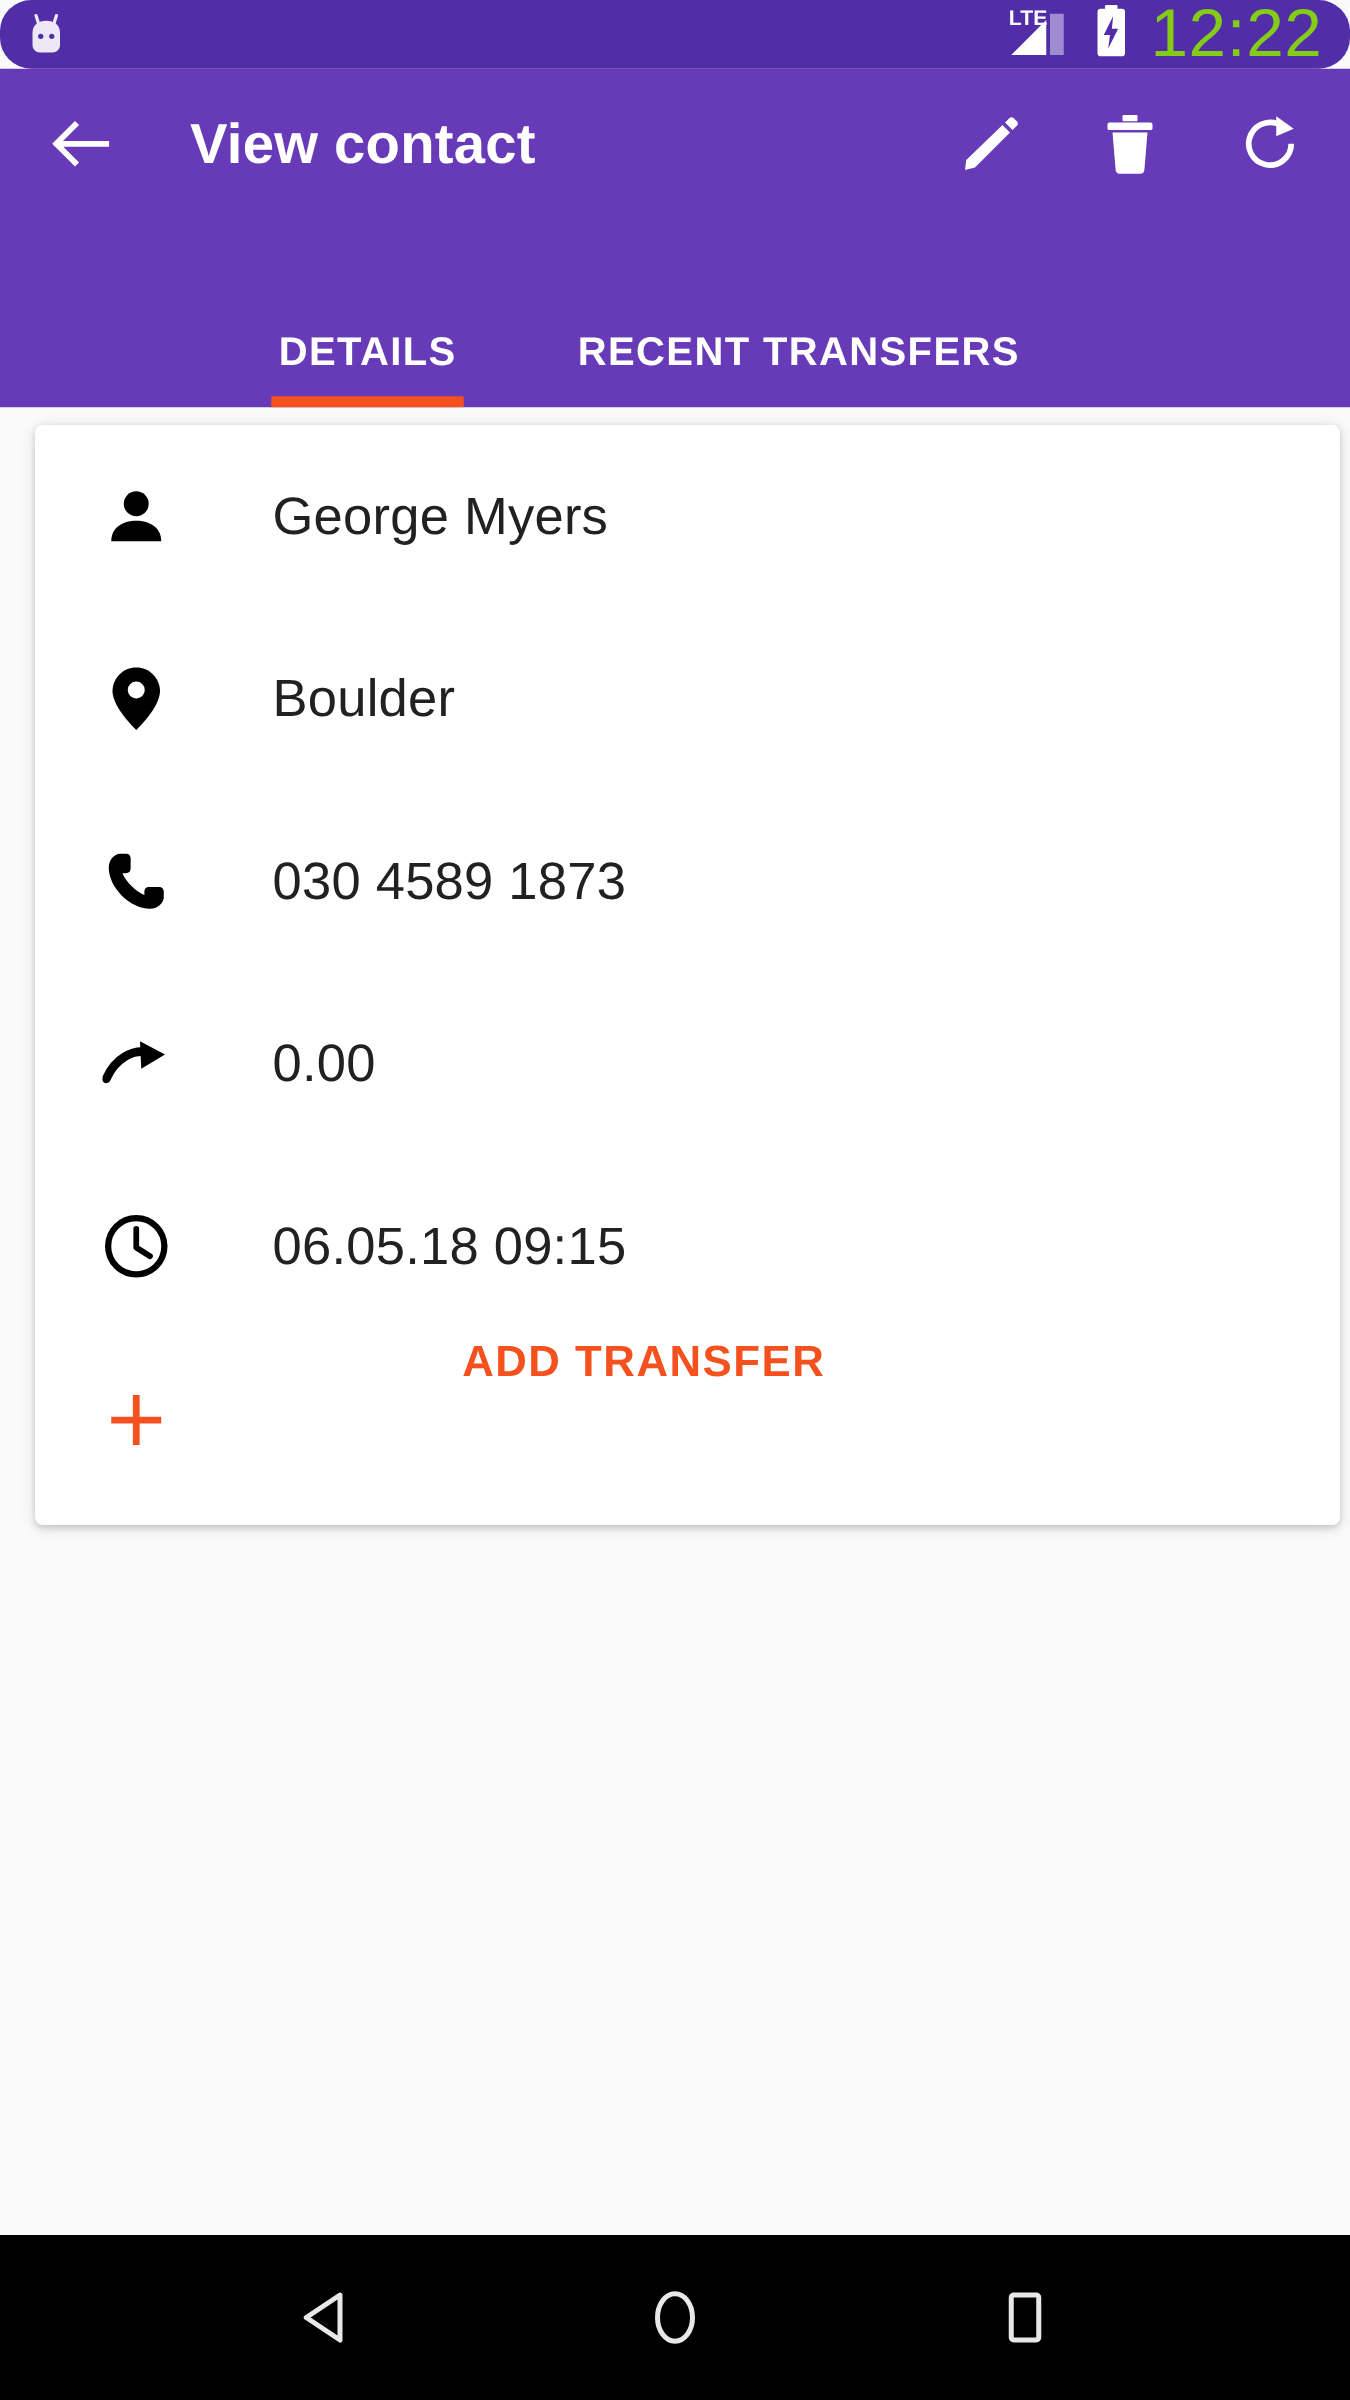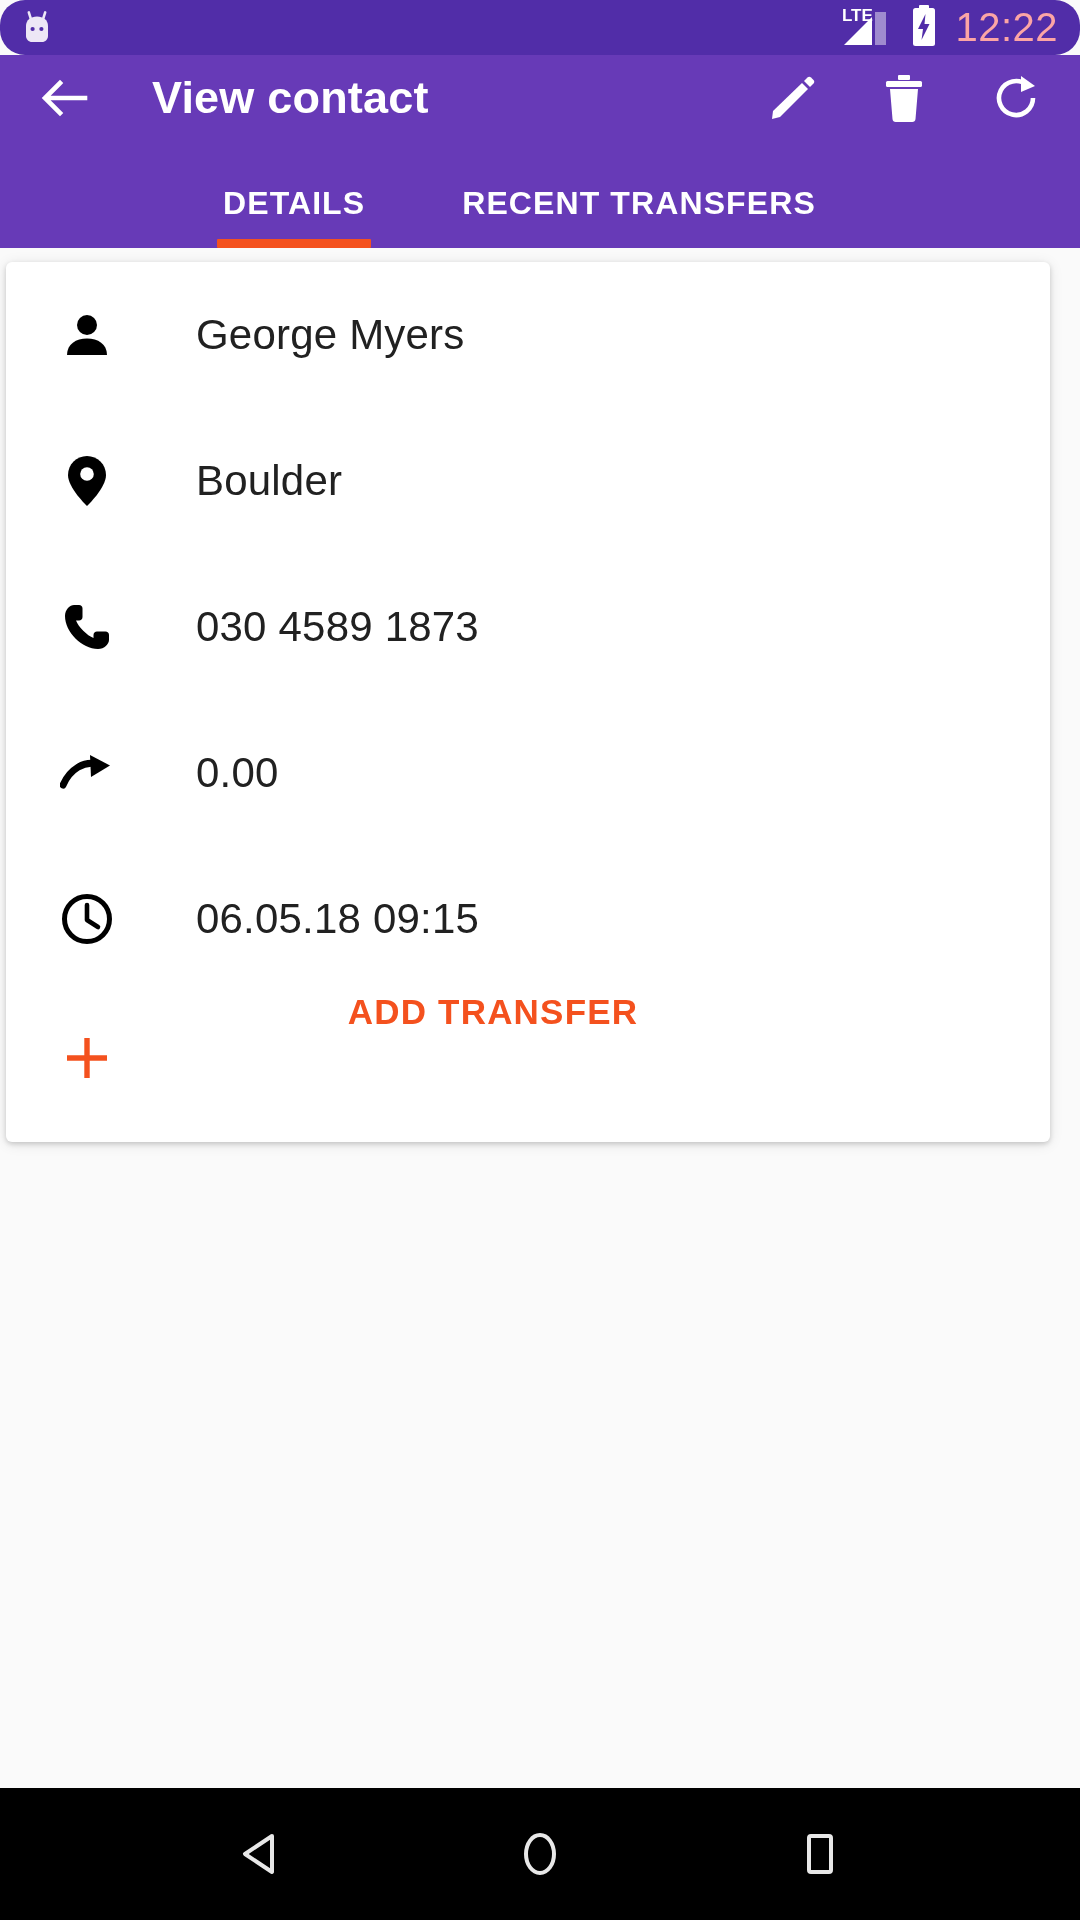--- a/index.html
+++ b/index.html
@@ -14,29 +14,29 @@
   
   .status-bar {
     height:55px; background:#512DA8;
     display:flex; align-items:center; justify-content:space-between;
     padding:0 22px 0 18px; flex:none;border-radius:25px;
   }
   .status-left { display:flex; align-items:center; gap:10px; }
   .status-right { display:flex; align-items:center; gap:16px; }
   .mascot { width:38px; height:38px; position:relative; }
   .clock-text {
-    color:#fca5a5; font-size:40px; font-weight:400; letter-spacing:0.5px;
+    color:#84cc16; font-size:54px; font-weight:400; letter-spacing:0.5px;
     line-height:1; padding-bottom:2px;
   }
 
   
   .app-bar {
     background:#673AB7; flex:none;
     display:flex; flex-direction:column;
-    height:193px;
+    height:271px;
   }
   .app-bar-top {
     height:120px; display:flex; align-items:center; padding:0 22px 0 34px;
   }
   .back-btn { width:60px; height:60px; display:flex; align-items:center; justify-content:center; flex:none; }
   .app-title {
     color:#ffffff; font-size:45px; font-weight:700; margin-left:58px;
     white-space:nowrap; letter-spacing:0.2px;
   }
   .app-actions { margin-left:auto; display:flex; align-items:center; gap:56px; padding-right:14px; }
@@ -54,21 +54,21 @@
   }
   .tab-gap { width:54px; }
   .tab-indicator {
     position:absolute; bottom:0; left:0; right:0; height:9px;
     background:#F4511E; border-radius:1px;
   }
 
   
   .content { flex:1; background:#FAFAFA; position:relative; overflow:hidden; }
   .card {
-    position:absolute; left:6px; top:14px; width:1044px;
+    position:absolute; left:28px; top:14px; width:1044px;
     background:#FFFFFF; border-radius:6px;
     box-shadow:0 2px 5px rgba(0,0,0,0.16), 0 2px 14px rgba(0,0,0,0.10);
     padding:0;
   }
   .detail-row {
     display:flex; align-items:center; height:146px; padding-left:52px;
   }
   .row-icon {
     width:58px; min-width:58px; display:flex; align-items:center; justify-content:center;
   }

